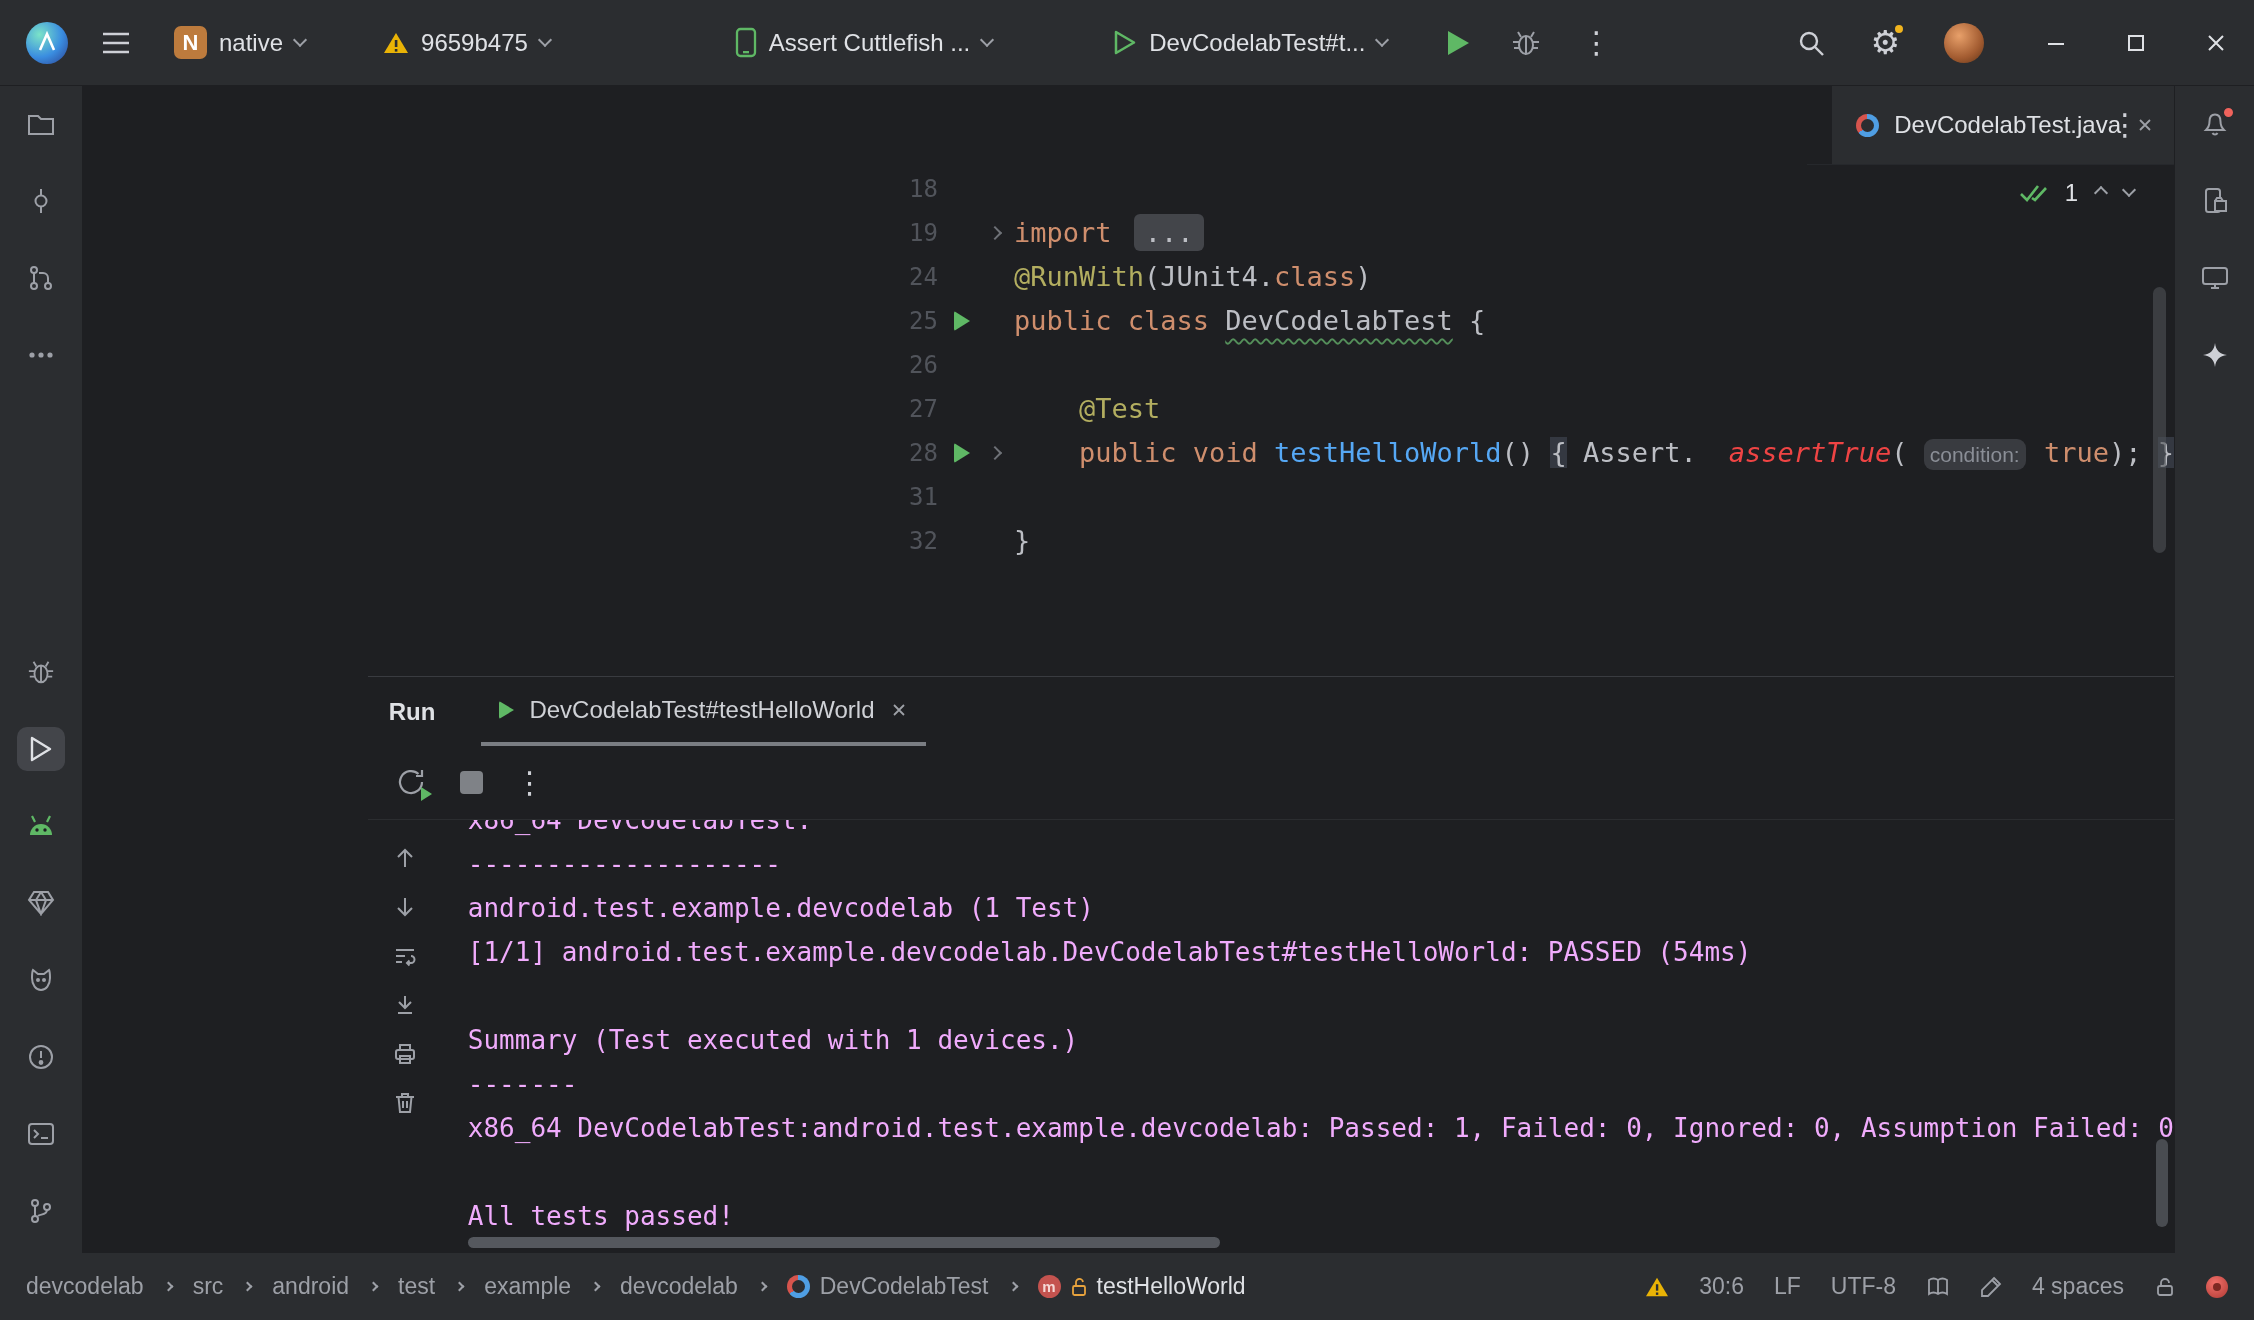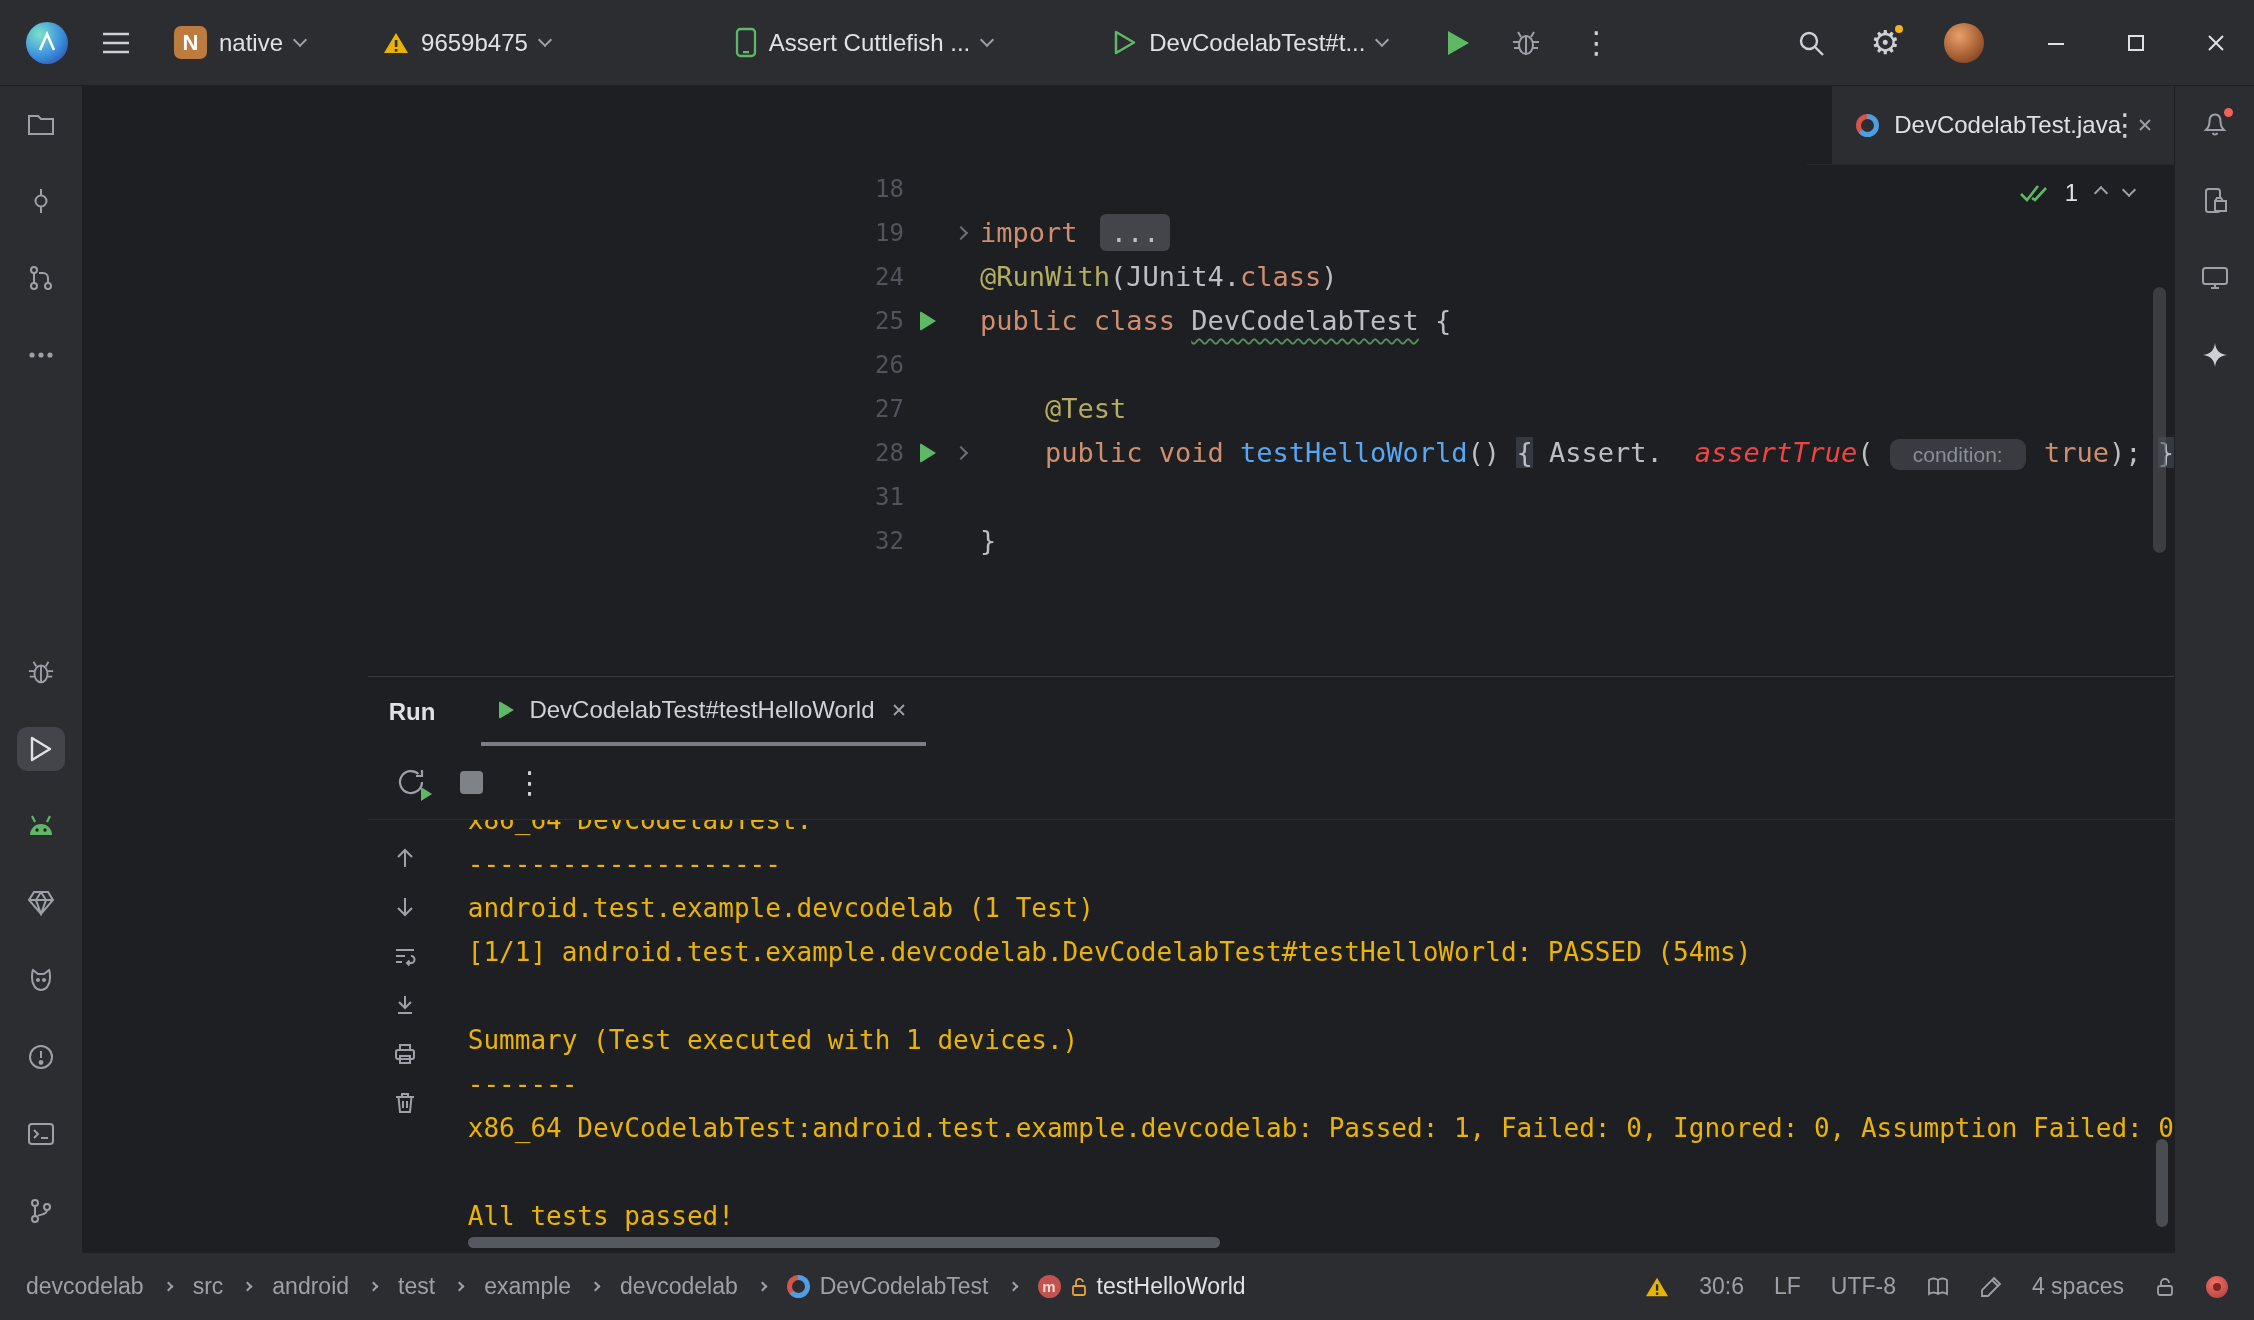--- a/index.html
+++ b/index.html
@@ -73,21 +73,21 @@
   .fold { border-color:#6e7177; margin-left:auto; margin-right:14px; }
   .code-text { white-space:pre; color:#bcbec4; }
   .tok-plain { color:#bcbec4; }
   .tok-kw { color:#cf8e6d; }
   .tok-ann { color:#b3ae60; }
   .tok-method { color:#56a8f5; }
   .tok-staticm { color:#ef4444; font-style:italic;margin-left:32px; }
   .tok-pill { background:#43454a; border-radius:6px; padding:3px 11px; margin-left:6px; color:#bcbec4; }
   .tok-brace { background:#343841; }
   .tok-classname { color:#bcbec4; text-decoration:underline wavy #548f5a 2px; text-underline-offset:8px; }
-  .tok-hint { background:#393b40; color:#8a8e96; border-radius:9px; padding:4px 23px; font-size:21px;
+  .tok-hint { background:#393b40; color:#8a8e96; border-radius:9px; padding:4px 6px; font-size:21px;
               font-family:"Liberation Sans",sans-serif; margin-right:2px; }
   .inspection { position:absolute; top:14px; right:40px; display:flex; align-items:center; gap:18px;
                 font-size:24px; color:#dfe1e5; }
   .ed-scroll { position:absolute; right:8px; top:122px; width:13px; height:266px; background:#4e5157;
                opacity:.6; border-radius:7px; }
 
   
   .runpanel { flex:1; min-height:0; display:flex; flex-direction:column; border-top:1px solid #393b40; }
   .run-header { height:69px; flex:0 0 auto; display:flex; align-items:stretch; padding-left:21px; }
   .run-title { font-weight:bold; font-size:24px; display:flex; align-items:center; }
@@ -100,21 +100,21 @@
   .rerun-wrap { position:relative; width:32px; height:32px; }
   .rerun-badge { position:absolute; right:-4px; bottom:-2px; width:0; height:0;
                  border-left:11px solid #5fb865; border-top:7px solid transparent;
                  border-bottom:7px solid transparent; }
   .stop-sq { width:23px; height:23px; border-radius:4px; background:#7f8287; }
   .run-body { flex:1; min-height:0; display:flex; }
   .minibar { width:74px; flex:0 0 auto; display:flex; flex-direction:column; align-items:center;
              padding-top:20px; gap:13px; }
   .mini-btn { width:36px; height:36px; display:flex; align-items:center; justify-content:center; color:#9da0a7; }
   .console { flex:1; position:relative; overflow:hidden; padding-left:26px;
-             font-family:"DejaVu Sans Mono",monospace; font-size:26px; color:#eab308; }
+             font-family:"DejaVu Sans Mono",monospace; font-size:26px; color:#f0abfc; }
   .console-line { height:44px; line-height:44px; white-space:pre; }
   .console-line.clipped { margin-top:-22px; }
   .h-scroll { position:absolute; left:26px; bottom:5px; width:752px; height:11px; border-radius:6px; background:#55585e; }
   .v-scroll { position:absolute; right:6px; bottom:26px; width:12px; height:88px; border-radius:6px; background:#494c51; }
 
   
   .statusbar { height:67px; flex:0 0 auto; background:#2b2d30; display:flex; align-items:center;
                padding:0 26px; font-size:23px; color:#9da0a7; }
   .crumbs { display:flex; align-items:center; gap:21px; }
   .crumb { color:#9da0a7; display:flex; align-items:center; gap:10px; }

